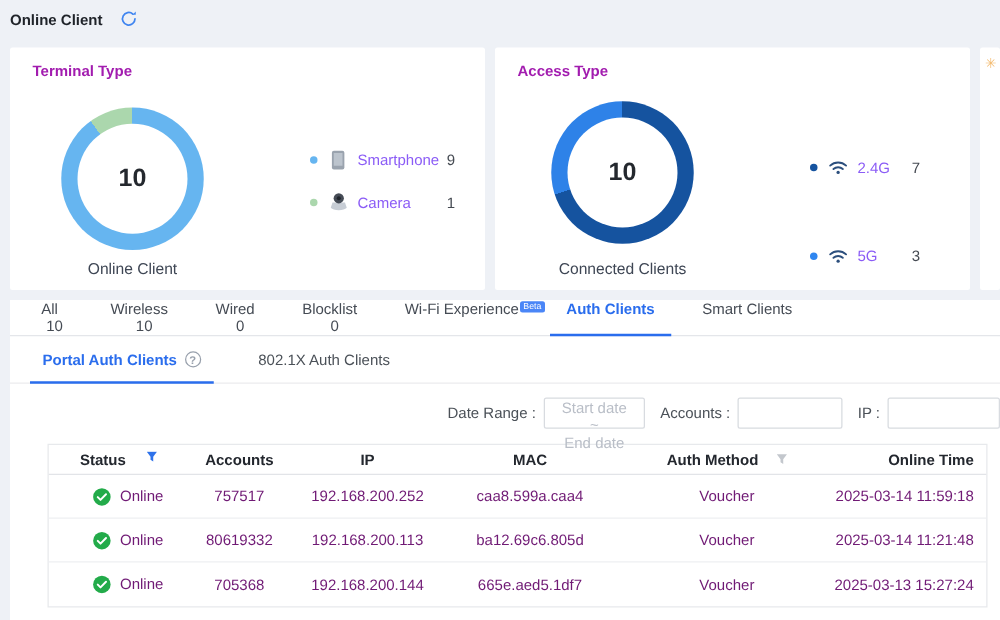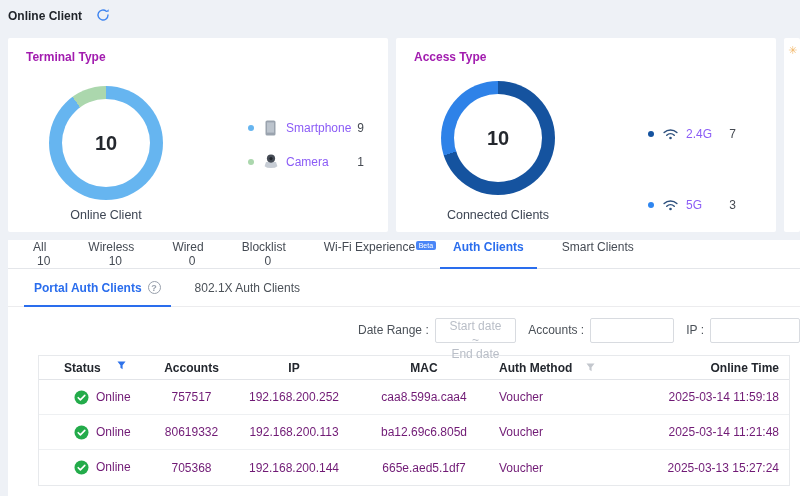--- a/index.html
+++ b/index.html
@@ -42,21 +42,21 @@
   
   .main-card { position:absolute; left:8px; top:240px; width:792px; height:256px; background:#fff; overflow:hidden; }
 
   .tab-bar { display:flex; align-items:stretch; height:29px; border-bottom:1px solid #e4e6ea; padding-left:8px; }
   .tab { position:relative; display:flex; align-items:center; padding:0 13px; margin-right:12px; color:#454b54; cursor:pointer; white-space:nowrap;flex-direction:column; }
   .tab .count { margin-left:8px; }
   .tab.active { color:#2a6ded; font-weight:bold; }
   .tab.active::after { content:""; position:absolute; left:0; right:0; bottom:-1px; height:2px; background:#2a6ded; }
   .badge { position:absolute; top:1px; right:-8px; background:#4a86f7; color:#fff; font-size:7px; line-height:9px; padding:0 3px; border-radius:2px; }
 
-  .subtab-bar { display:flex; align-items:stretch; height:38px; border-bottom:1px solid #ececee; padding-left:16px; }
+  .subtab-bar { display:flex; align-items:stretch; height:38px; border-bottom:1px solid #ececee; padding-left:16px;gap:12px; }
   .subtab { position:relative; display:flex; align-items:center; padding:0 10px; margin-right:14px; color:#4b5158; cursor:pointer; white-space:nowrap; }
   .subtab.active { color:#2a6ded; font-weight:bold; }
   .subtab.active::after { content:""; position:absolute; left:0; right:0; bottom:-1px; height:2px; background:#2a6ded; }
   .help { width:13px; height:13px; border:1px solid #98a0ac; color:#98a0ac; border-radius:50%; font-size:9px; font-weight:bold; display:flex; align-items:center; justify-content:center; margin-left:6px; }
 
   .filter-row { display:flex; align-items:center; height:26px; margin:10px 0 12px 350px; white-space:nowrap; }
   .f-label { color:#4b5158; margin-right:6px; }
   .f-gap { width:12px; flex:none; }
   .f-box { height:25px; border:1px solid #d8dbe0; border-radius:2px; background:#fff; }
   .date-input { width:130px; display:flex; align-items:center; justify-content:space-between; padding:0 12px; color:#b9bec7; cursor:text;flex-direction:column; }
@@ -65,21 +65,21 @@
 
   .table { margin-left:30px; width:752px; border:1px solid #e7e9ec; font-size:12px; }
   .thead { display:flex; align-items:center; height:24px; border-bottom:1px solid #e2e4e8; font-weight:bold; color:#23272e; }
   .trow { display:flex; align-items:center; height:35px; border-bottom:1px solid #eef0f2; color:#701a75; }
   .trow:last-child { border-bottom:none; }
   .c-status { width:105px; padding-left:25px; display:flex; align-items:flex-start; }
   .trow .c-status { padding-left:35px; }
   .c-accounts { width:95px; text-align:center; }
   .c-ip { width:110px; text-align:center; }
   .c-mac { width:150px; text-align:center; }
-  .c-auth { width:165px; text-align:center; display:flex; justify-content:flex-start; align-items:center; }
+  .c-auth { width:165px; text-align:center; display:flex; justify-content:center; align-items:center; }
   .c-time { flex:1; text-align:right; padding-right:10px; }
   .funnel { margin-left:16px; display:flex; align-items:center; cursor:pointer; }
   .c-auth .funnel { margin-left:14px; }
   .status-check { margin-right:7px; display:flex; align-items:center; }
 </style>
 </head>
 <body>
 
 <div class="page">
 

